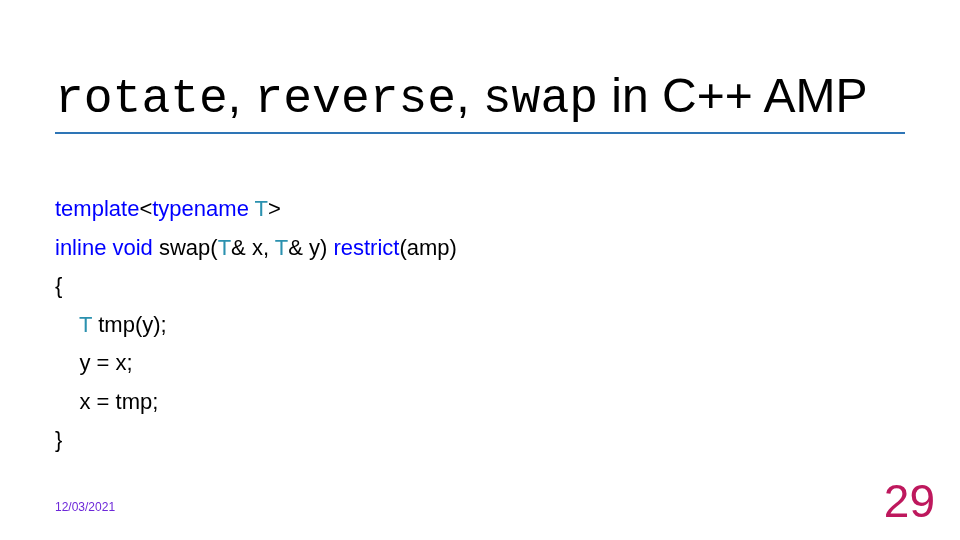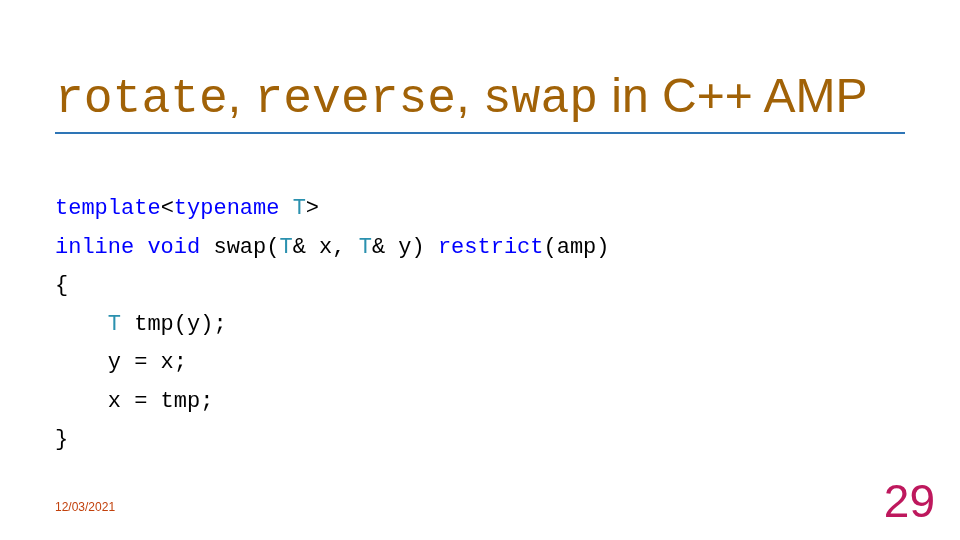--- a/index.html
+++ b/index.html
@@ -16,54 +16,54 @@
     width: 960px;
     height: 540px;
     position: relative;
   }
   .title {
     position: absolute;
     top: 70px;
     left: 55px;
     right: 55px;
     font-size: 48px;
-    color: #a16207;
+    color: #000000;
     border-bottom: 2px solid #2e75b6;
     padding-bottom: 6px;
     line-height: 1.1;
     font-weight: 400;
   }
   .title .mono {
     font-family: Consolas, "Courier New", monospace;
   }
   .code {
     position: absolute;
     top: 190px;
     left: 55px;
-    font-family: Liberation Mono, monospace;
+    font-family: Liberation Sans, sans-serif;
     font-size: 22px;
     line-height: 1.75;
     color: #000;
     white-space: pre;
   }
   .kw { color: #0000ff; }
   .tp { color: #2b91af; }
   .pagenum {
     position: absolute;
     right: 25px;
     bottom: 12px;
     font-size: 46px;
     color: #be185d;
   }
   .datestamp {
     position: absolute;
     left: 55px;
     bottom: 26px;
     font-size: 12px;
-    color: #c2410c;
+    color: #6d28d9;
   }
 </style>
 </head>
 <body>
 
 <div class="slide">
 
   <div class="title">
     <span class="mono">rotate</span><span>, </span><span class="mono">reverse</span><span>, </span><span class="mono">swap</span><span> in C++ AMP</span>
   </div>

